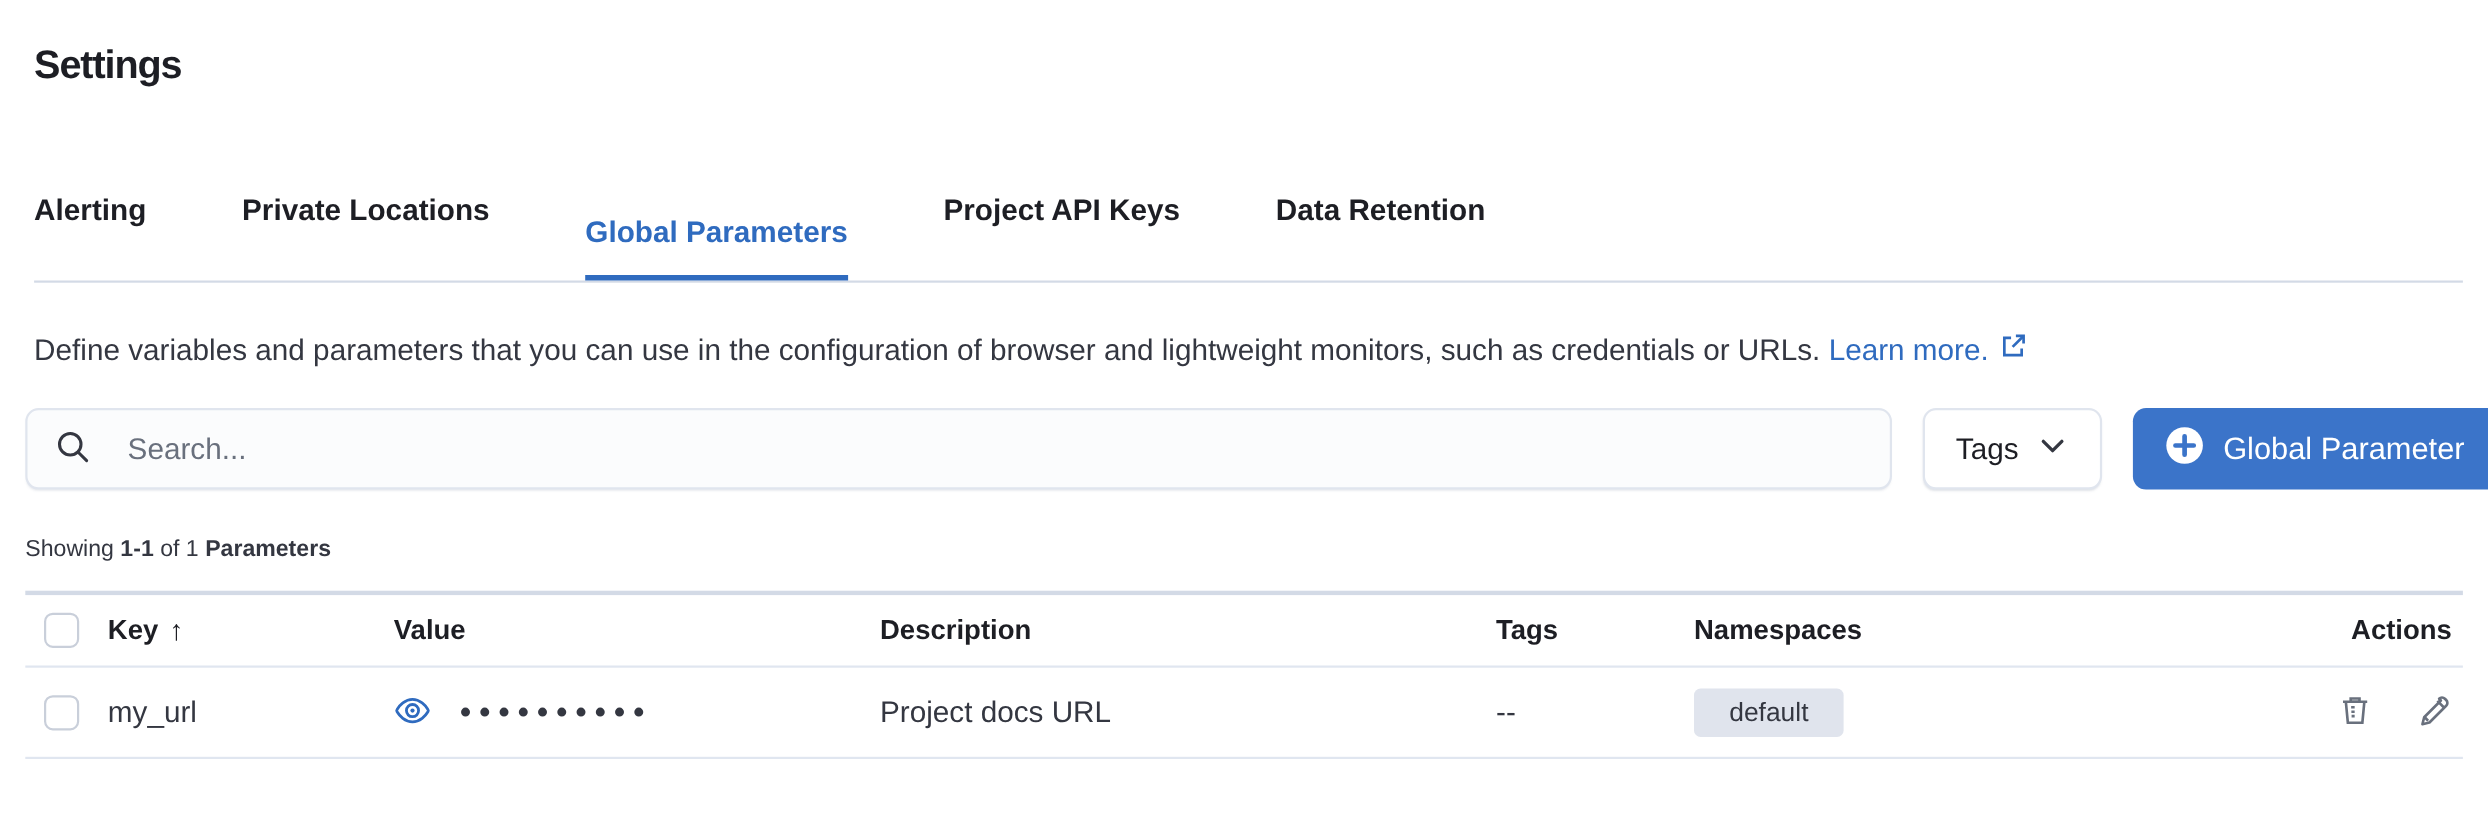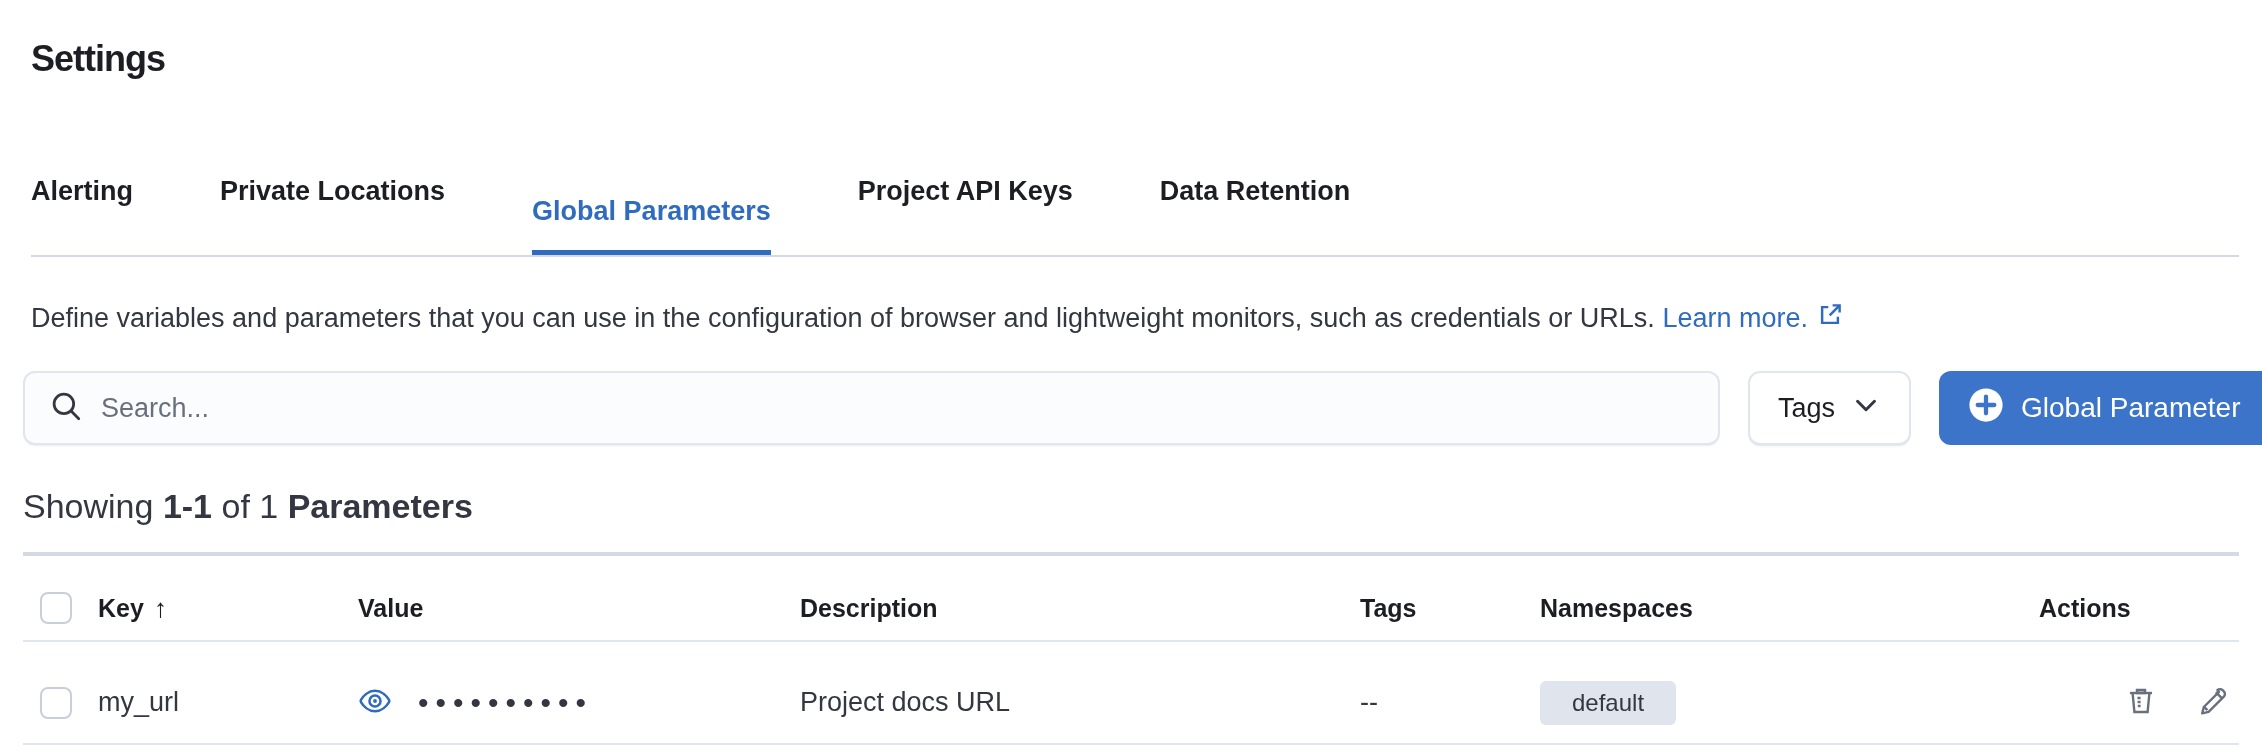--- a/index.html
+++ b/index.html
@@ -97,21 +97,21 @@
     box-shadow:0 2px 2px -1px rgba(152,162,179,0.2);
   }
   .search-box input{
     flex:1;
     border:none;
     outline:none;
     background:transparent;
     font-family:inherit;
     font-size:27px;
     color:var(--text-body);
-    margin-left:18px;
+    margin-left:33px;
   }
   .search-box input::placeholder{color:var(--text-subdued);}
   .tags-button{
     height:74px;
     padding:0 28px;
     background:#ffffff;
     border:2px solid #e0e5ee;
     border-radius:12px;
     display:flex;
     align-items:center;
@@ -135,51 +135,50 @@
     font-weight:500;
     color:#ffffff;
     cursor:pointer;
     font-family:inherit;
     white-space:nowrap;
   }
 
   
   .summary{
     margin-top:42px;
-    font-size:34px;
+    font-size:21px;
     color:var(--text-body);
   }
   .summary b{font-weight:700;}
 
   
   .table{
     margin-top:26px;
     width:2216px;
   }
   .thead{
     border-top:4px solid var(--border-light);
     border-bottom:2px solid var(--row-border);
   }
   .tr{
     display:grid;
     grid-template-columns:75px 260px 442px 560px 180px 1fr 200px;
     align-items:center;
-    margin-top:20px;
   }
   .thead .tr{height:64px;}
   .tbody .tr{height:83px;border-bottom:2px solid var(--row-border);}
   .th{
     font-size:25px;
     font-weight:700;
     color:var(--text-dark);
   }
   .th.sortable{display:flex;align-items:center;gap:10px;cursor:pointer;}
   .sort-arrow{font-size:26px;font-weight:400;color:var(--text-dark);}
   .td{font-size:27px;color:var(--text-body);}
-  .cell-right{padding-right:10px;}
+  .cell-right{text-align:right;padding-right:10px;}
   .checkbox-cell{padding-left:17px;}
   .checkbox{
     width:32px;height:32px;
     border:2px solid #c9cfda;
     border-radius:8px;
     background:#ffffff;
     cursor:pointer;
     display:block;
   }
   .value-cell{display:flex;align-items:center;gap:26px;}

